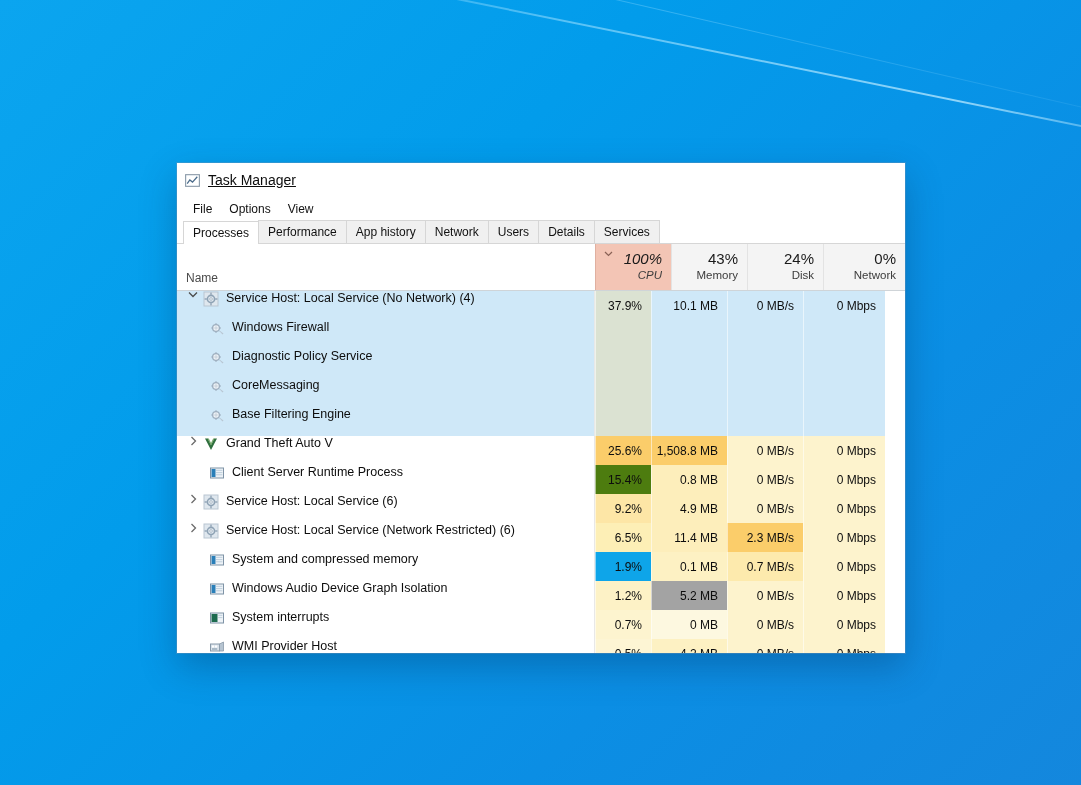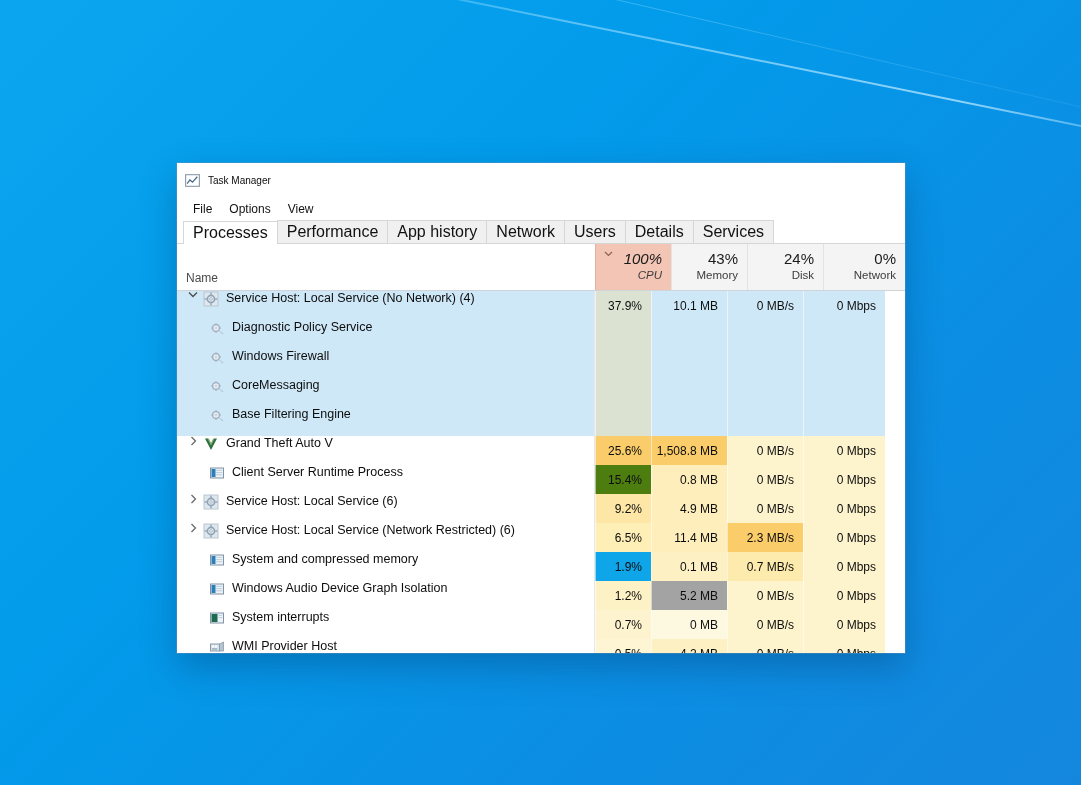--- a/index.html
+++ b/index.html
@@ -56,21 +56,21 @@
 
   
   #titlebar {
     height: 34px;
     display: flex;
     align-items: center;
     padding-left: 7px;
     background: #ffffff;
   }
   #app-icon { width: 17px; height: 17px; margin-right: 7px; flex: none; }
-  #app-title { font-size: 10px; color: #0c0c0c; }
+  #app-title { font-size: 14px; color: #0c0c0c; text-decoration: underline; }
 
   
   #menubar {
     height: 23px;
     display: flex;
     align-items: center;
     padding-left: 9px;
     background: #ffffff;
     gap: 3px;
   }
@@ -86,21 +86,21 @@
     height: 24px;
     display: flex;
     align-items: flex-end;
     padding-left: 6px;
     background: #ffffff;
     border-bottom: 1px solid #d6d6d6;
     position: relative;
     z-index: 2;
   }
   .tab {
-    font-size: 16px;
+    font-size: 12px;
     color: #111;
     padding: 3px 9px 4px 9px;
     height: 23px;
     line-height: 16px;
     background: #f0f0f0;
     border: 1px solid #d6d6d6;
     border-bottom: none;
     margin-right: -1px;
     cursor: default;
     white-space: nowrap;
@@ -322,40 +322,40 @@
             <span class="indent-child"></span>
             <svg viewBox="0 0 16 16" class="picon">
               <circle cx="7" cy="8" r="3.4" fill="#eef2f6" stroke="#9fb0c0" stroke-width="1.3"></circle>
               <circle cx="7" cy="8" r="1.1" fill="#ffffff" stroke="#9fb0c0" stroke-width=".6"></circle>
               <rect x="6.3" y="3.3" width="1.4" height="1.8" fill="#9fb0c0"></rect>
               <rect x="6.3" y="11" width="1.4" height="1.8" fill="#9fb0c0"></rect>
               <rect x="2.4" y="7.3" width="1.8" height="1.4" fill="#9fb0c0"></rect>
               <rect x="10" y="7.3" width="1.8" height="1.4" fill="#9fb0c0"></rect>
               <path d="M10.5 10.5 L14.5 13.5 L13.5 14.5 L10.5 11.2 Z" fill="#b8c6d3"></path>
             </svg>
-            <span class="row-label">Diagnostic Policy Service</span>
+            <span class="row-label">Windows Firewall</span>
           </div>
           <div class="cell-num c-cpu" style="background-color: rgb(219, 226, 210);"></div>
           <div class="cell-num c-mem"></div>
           <div class="cell-num c-disk"></div>
           <div class="cell-num c-net"></div>
         </div>
         <div class="row selected">
           <div class="cell-name">
             <span class="indent-child"></span>
             <svg viewBox="0 0 16 16" class="picon">
               <circle cx="7" cy="8" r="3.4" fill="#eef2f6" stroke="#9fb0c0" stroke-width="1.3"></circle>
               <circle cx="7" cy="8" r="1.1" fill="#ffffff" stroke="#9fb0c0" stroke-width=".6"></circle>
               <rect x="6.3" y="3.3" width="1.4" height="1.8" fill="#9fb0c0"></rect>
               <rect x="6.3" y="11" width="1.4" height="1.8" fill="#9fb0c0"></rect>
               <rect x="2.4" y="7.3" width="1.8" height="1.4" fill="#9fb0c0"></rect>
               <rect x="10" y="7.3" width="1.8" height="1.4" fill="#9fb0c0"></rect>
               <path d="M10.5 10.5 L14.5 13.5 L13.5 14.5 L10.5 11.2 Z" fill="#b8c6d3"></path>
             </svg>
-            <span class="row-label">Windows Firewall</span>
+            <span class="row-label">Diagnostic Policy Service</span>
           </div>
           <div class="cell-num c-cpu" style="background-color: rgb(219, 226, 210);"></div>
           <div class="cell-num c-mem"></div>
           <div class="cell-num c-disk"></div>
           <div class="cell-num c-net"></div>
         </div>
         <div class="row selected">
           <div class="cell-name">
             <span class="indent-child"></span>
             <svg viewBox="0 0 16 16" class="picon">

